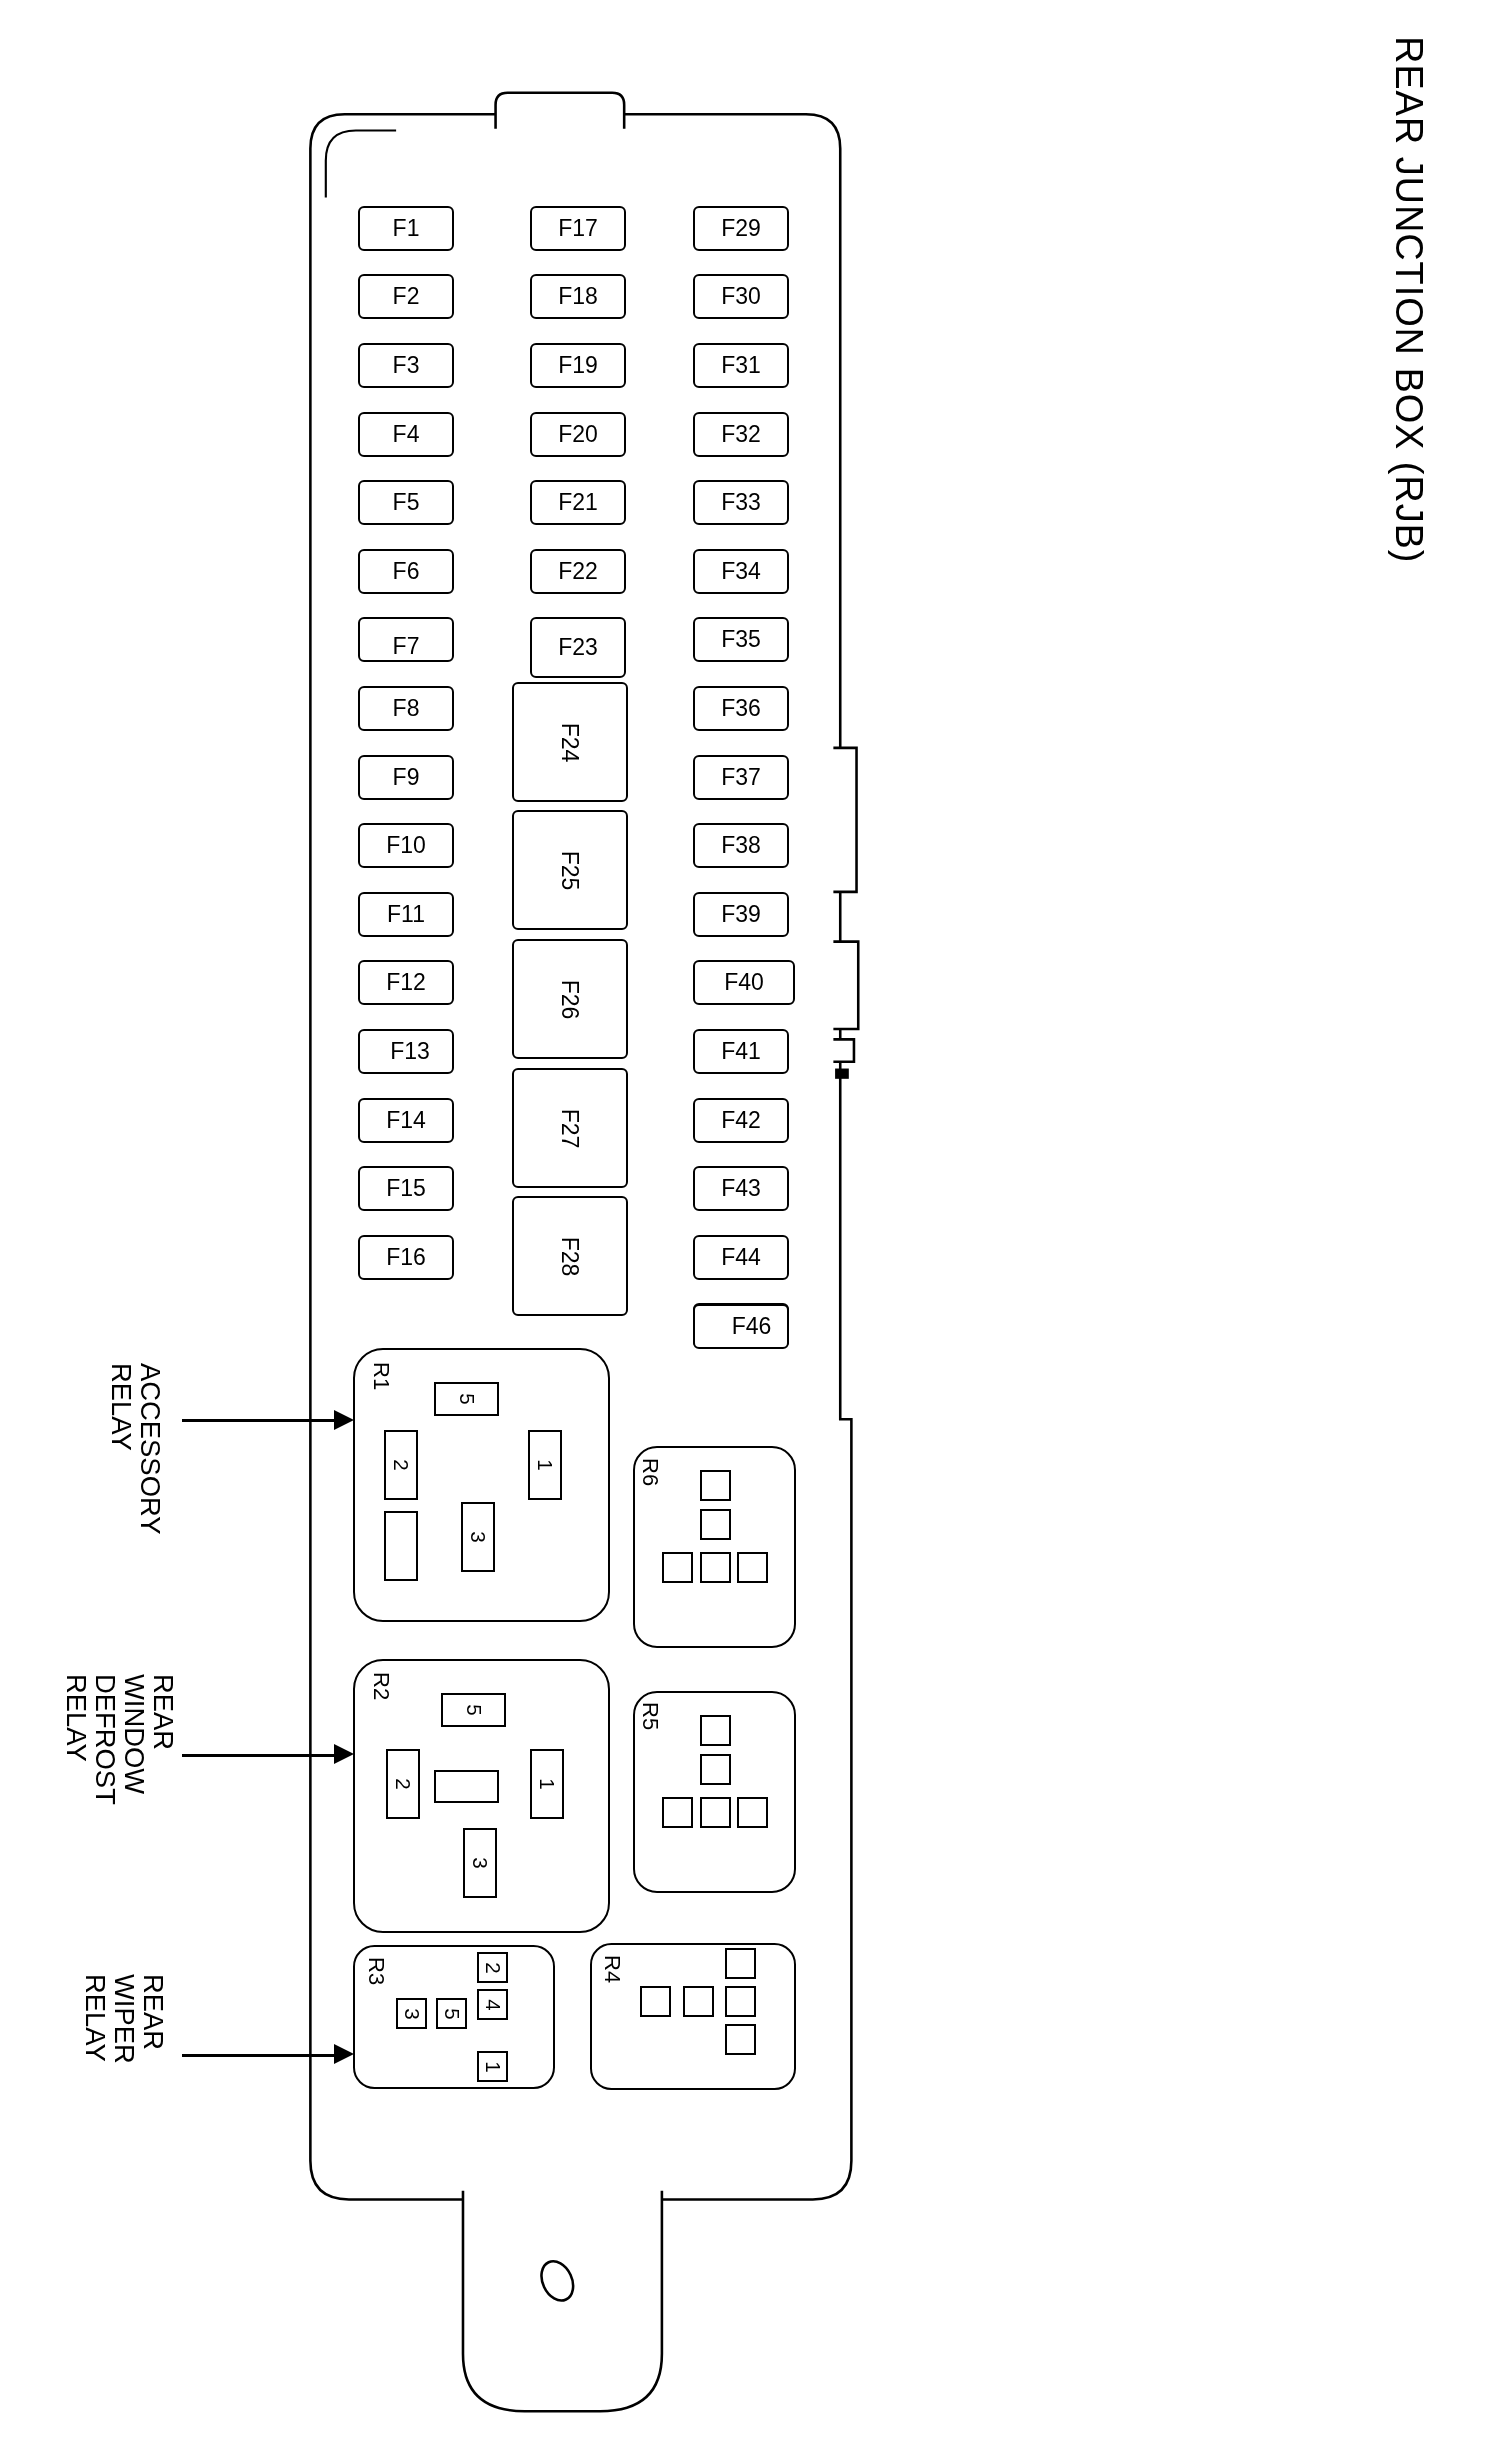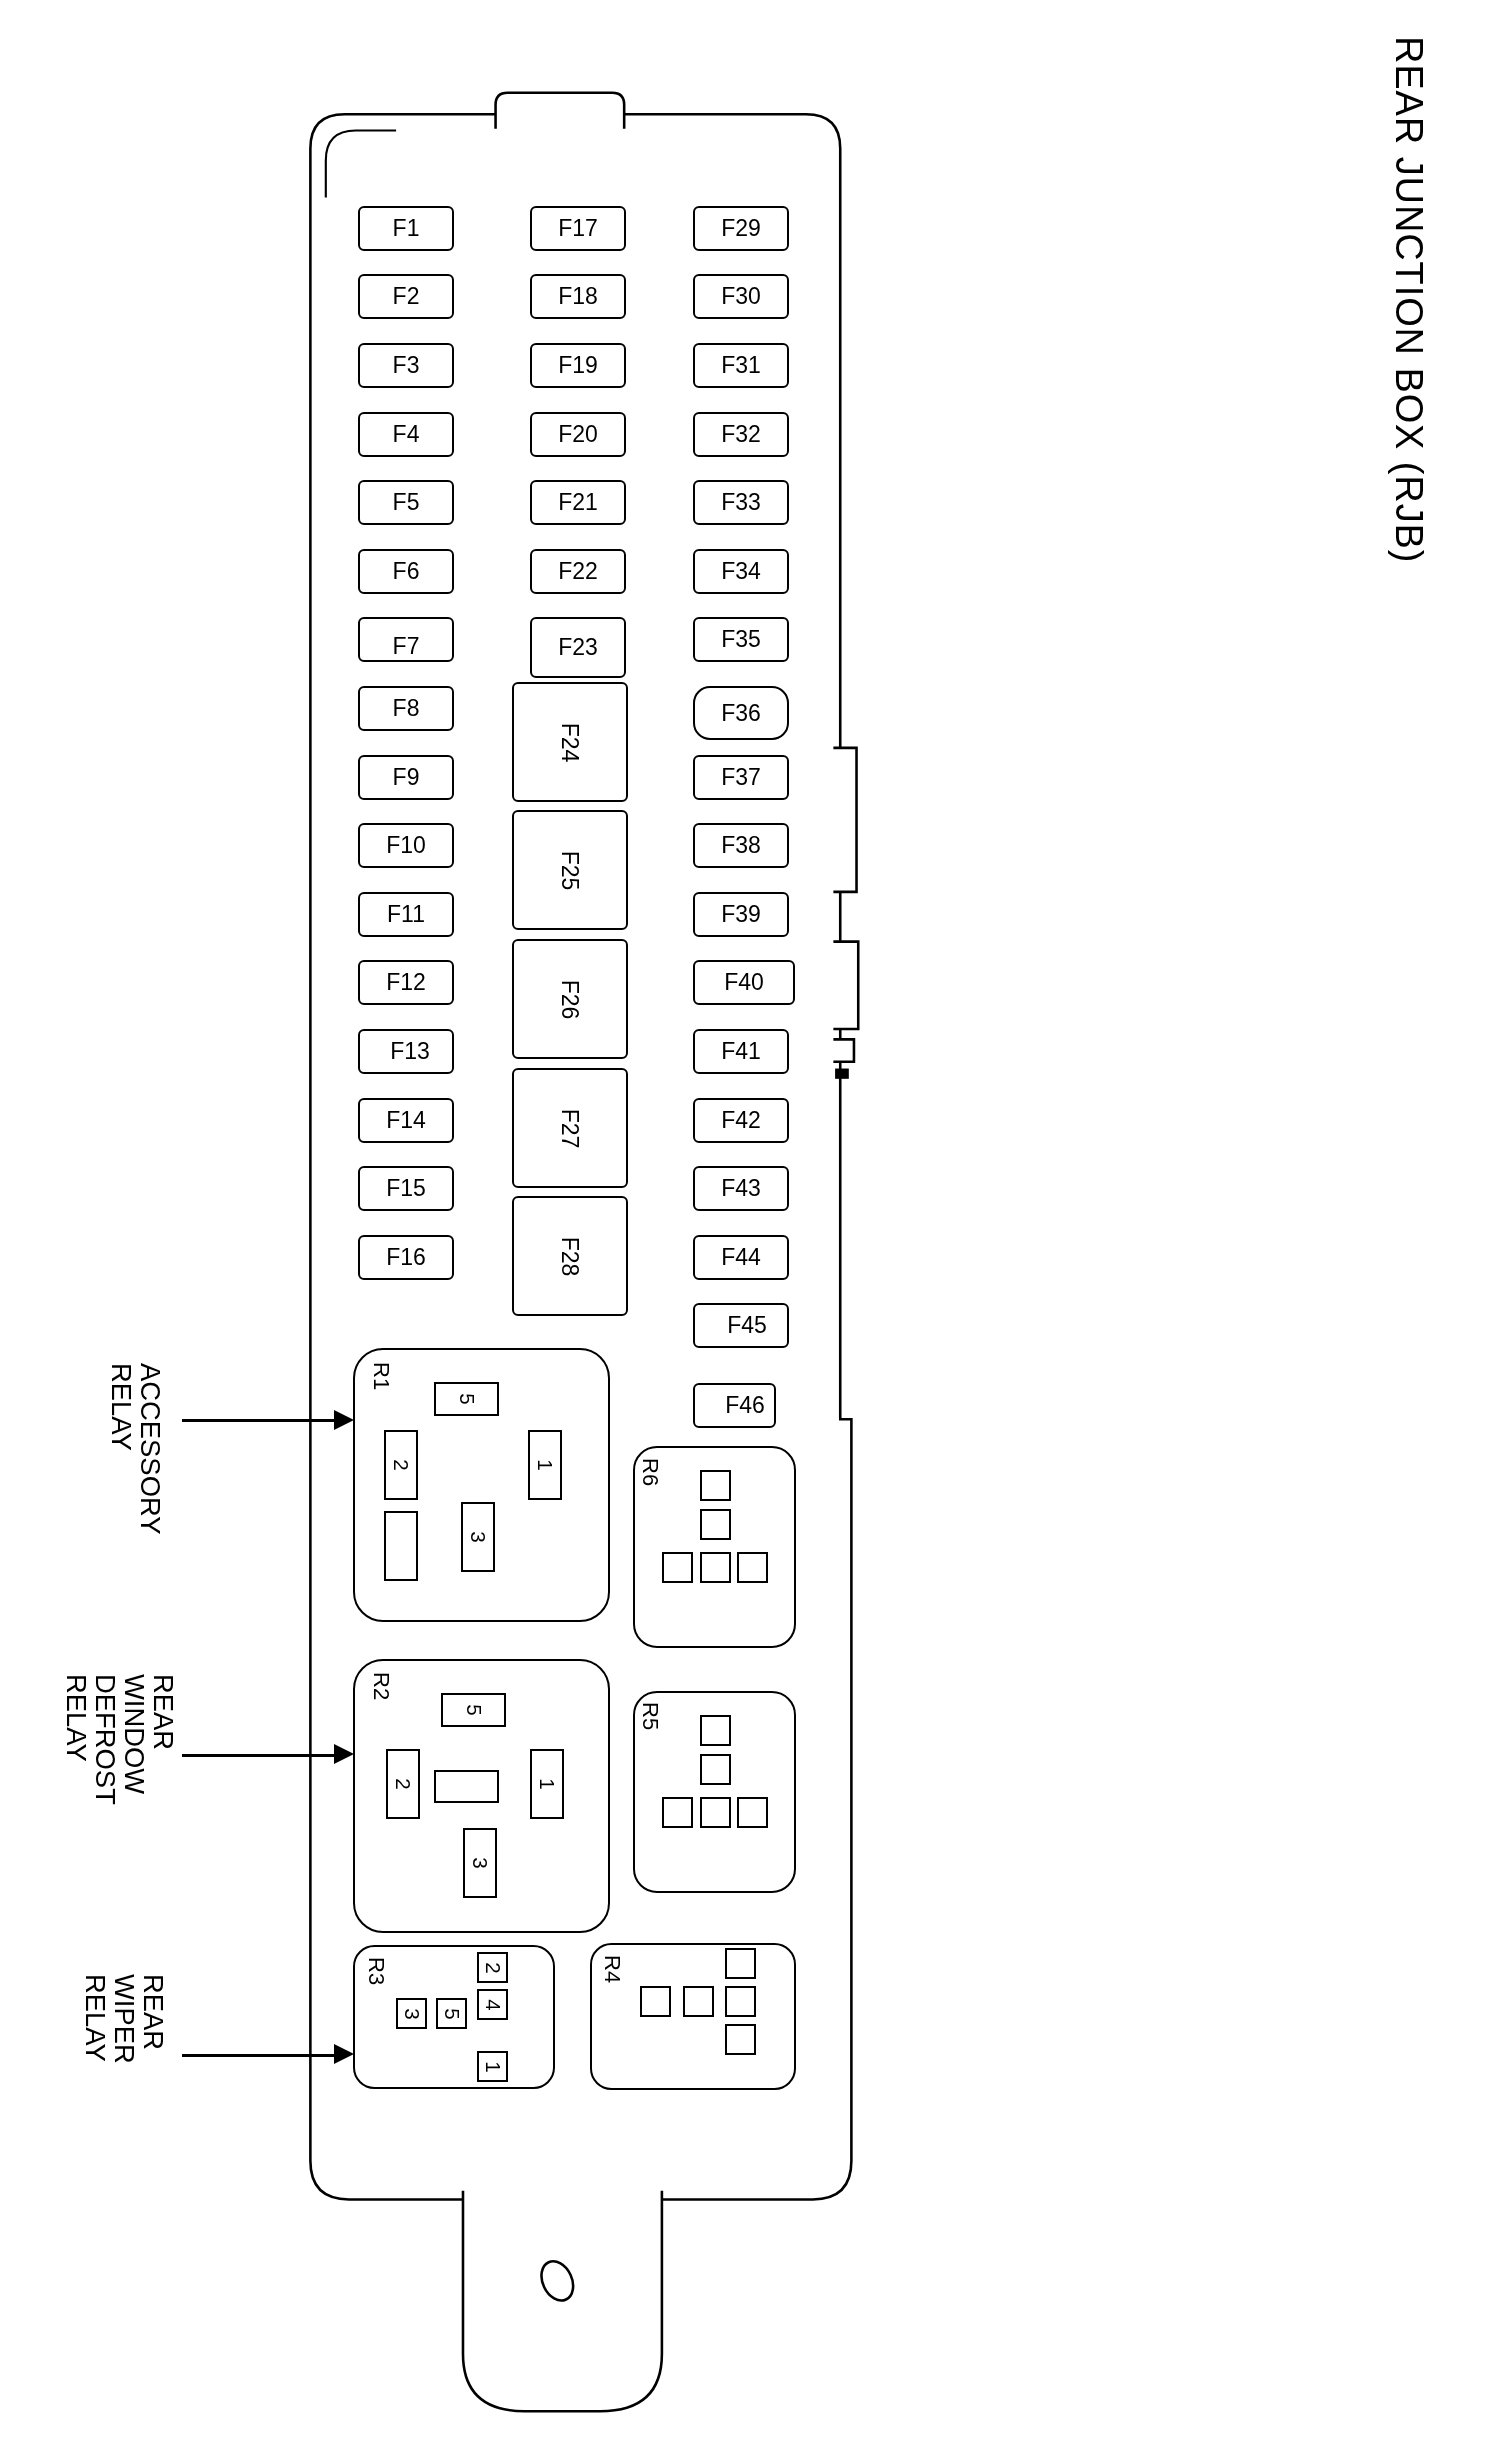--- a/index.html
+++ b/index.html
@@ -161,21 +161,21 @@
       </div>
       <div class="fuse" style="left: 693px; top: 480px; width: 96px; height: 45px;">
         <span>F33</span>
       </div>
       <div class="fuse" style="left: 693px; top: 549px; width: 96px; height: 45px;">
         <span>F34</span>
       </div>
       <div class="fuse" style="left: 693px; top: 617px; width: 96px; height: 45px;">
         <span>F35</span>
       </div>
-      <div class="fuse" style="left: 693px; top: 686px; width: 96px; height: 54px; border-radius: 17px;">
+      <div class="fuse" style="left: 693px; top: 686px; width: 96px; height: 45px;">
         <span>F36</span>
       </div>
       <div class="fuse" style="left: 693px; top: 755px; width: 96px; height: 45px;">
         <span>F37</span>
       </div>
       <div class="fuse" style="left: 693px; top: 823px; width: 96px; height: 45px;">
         <span>F38</span>
       </div>
       <div class="fuse" style="left: 693px; top: 892px; width: 96px; height: 45px;">
         <span>F39</span>
@@ -191,21 +191,21 @@
       </div>
       <div class="fuse" style="left: 693px; top: 1166px; width: 96px; height: 45px;">
         <span>F43</span>
       </div>
       <div class="fuse" style="left: 693px; top: 1235px; width: 96px; height: 45px;">
         <span>F44</span>
       </div>
       <div class="fuse" style="left: 693px; top: 1303px; width: 96px; height: 45px; padding-left: 12px;">
         <span>F45</span>
       </div>
-      <div class="fuse" style="left: 693px; top: 1383px; width: 83px; height: 45px; padding-left: 21px;">
+      <div class="fuse" style="left: 693px; top: 1304px; width: 96px; height: 45px; padding-left: 21px;">
         <span>F46</span>
       </div>
       <div class="relay-box" style="left: 353px; top: 1348px; width: 257px; height: 274px; border-radius: 30px;"></div>
       <div class="rot-anchor relay-id" style="left: 393px; top: 1362px;"><span>R1</span></div>
       <div class="pin" style="left: 434px; top: 1382px; width: 65px; height: 34px;">
         <span>5</span>
       </div>
       <div class="pin" style="left: 384px; top: 1430px; width: 34px; height: 70px;">
         <span>2</span>
       </div>

